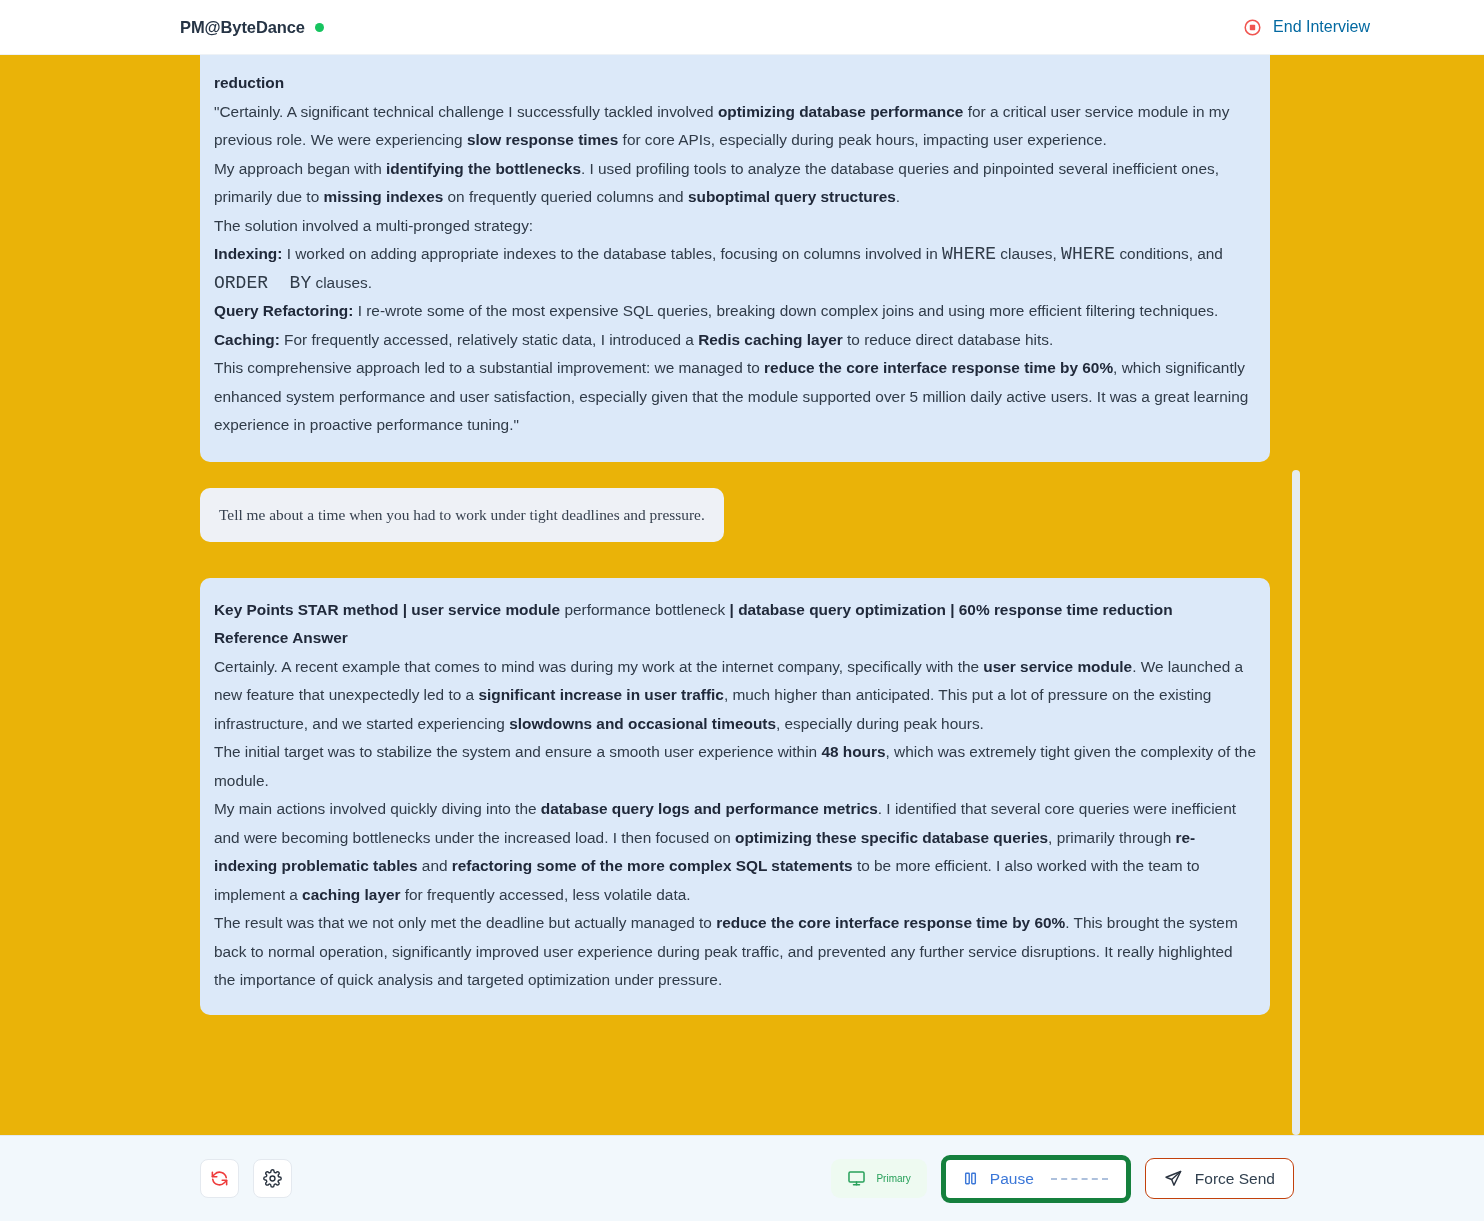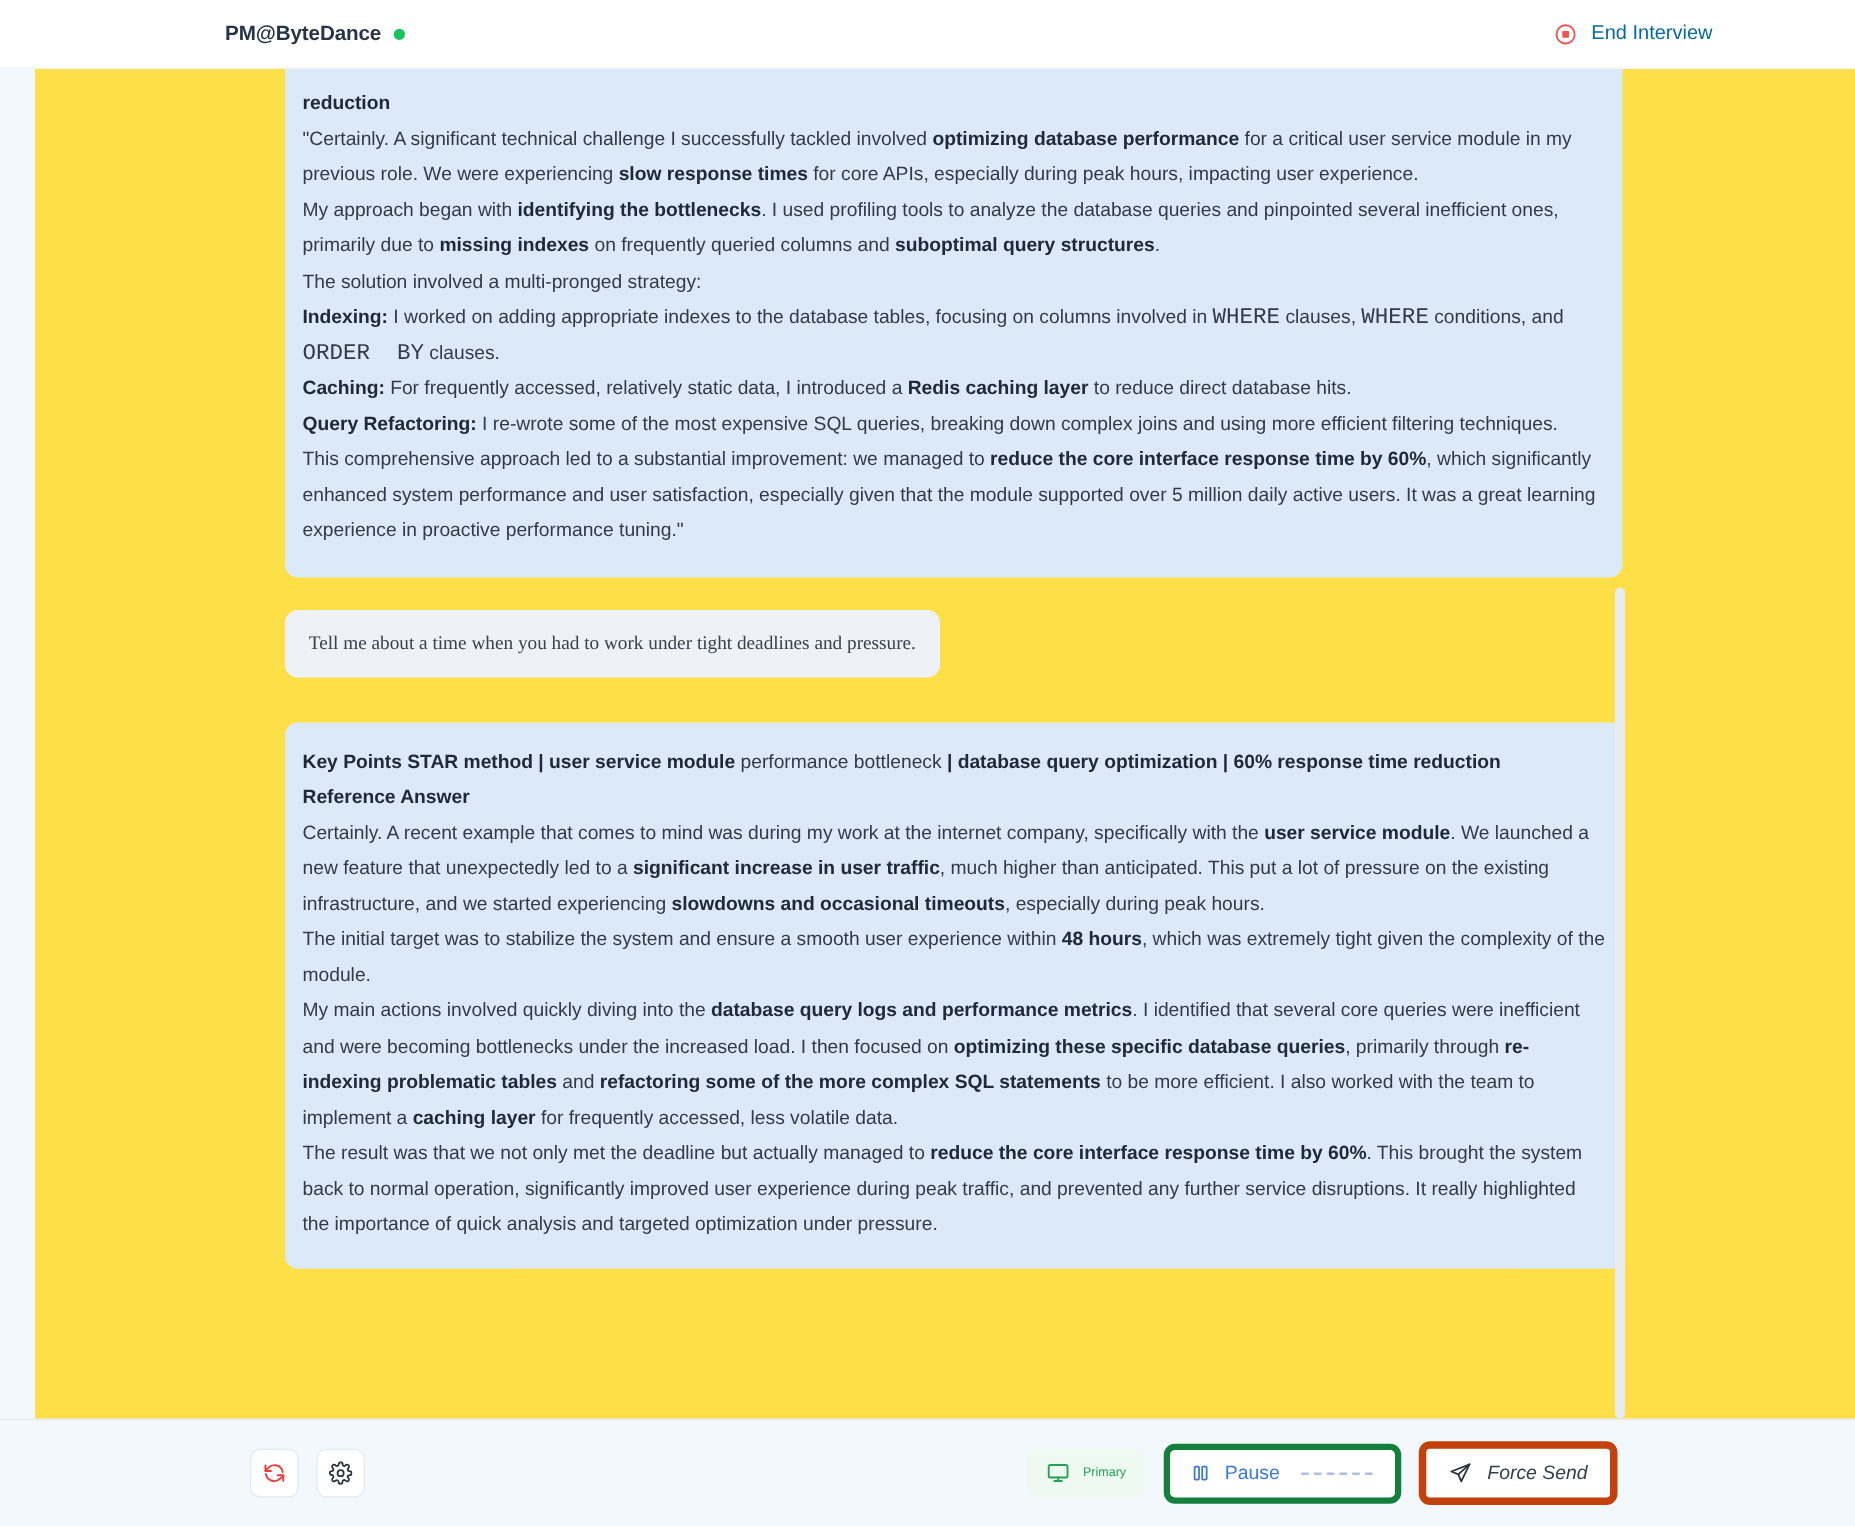--- a/index.html
+++ b/index.html
@@ -77,22 +77,21 @@
 
   .end-interview .ei-label { color: #0369a1; font-size: 16px; }
 
   .icon-svg { display: block; }
 
   
   .chat-scroll {
     flex: 1 1 auto;
     position: relative;
     overflow: hidden;
-    background: #fde047;
-    margin-left: 28px;
+    background: #eab308;
   }
 
   .chat-inner {
     padding: 0 0 20px 0;
     position: relative;
   }
 
   .msg-row { display: flex; }
   .msg-row.assistant { justify-content: flex-start; }
 
@@ -238,28 +237,27 @@
     margin-left: 6px;
     margin-right: 2px;
     opacity: .85;
   }
 
   .force-send-btn {
     display: flex;
     align-items: center;
     gap: 12px;
     background: #ffffff;
-    border: 6px solid #c2410c;
+    border: 1px solid #c2410c;
     border-radius: 9px;
     padding: 10px 18px;
     font-size: 15.5px;
     color: #31404f;
     cursor: pointer;
     font-family: inherit;
-    font-style: italic;
   }
 </style>
 </head>
 <body>
 
 <div class="app">
 
   <div class="header">
     <div class="brand">
       <span class="brand-title">PM@ByteDance</span>
@@ -280,22 +278,22 @@
   <div class="chat-scroll">
     <div class="chat-inner">
 
       <div class="msg-row assistant">
         <div class="bubble-assistant">
           <p><b>reduction</b></p>
           <p id="p-ref-answer-1"><span>"Certainly. A significant technical challenge I successfully tackled involved </span><b>optimizing database performance</b><span> for a critical user service module in my previous role. We were experiencing </span><b>slow response times</b><span> for core APIs, especially during peak hours, impacting user experience.</span></p>
           <p id="p-approach"><span>My approach began with </span><b>identifying the bottlenecks</b><span>. I used profiling tools to analyze the database queries and pinpointed several inefficient ones, primarily due to </span><b>missing indexes</b><span> on frequently queried columns and </span><b>suboptimal query structures</b><span>.</span></p>
           <p id="p-solution-intro"><span>The solution involved a multi-pronged strategy:</span></p>
           <p id="p-indexing"><b>Indexing:</b><span> I worked on adding appropriate indexes to the database tables, focusing on columns involved in </span><code class="inline-code">WHERE</code><span> clauses, </span><code class="inline-code">WHERE</code><span> conditions, and </span><code class="inline-code">ORDER  BY</code><span> clauses.</span></p>
+          <p id="p-query-refactoring"><b>Query Refactoring:</b><span> I re-wrote some of the most expensive SQL queries, breaking down complex joins and using more efficient filtering techniques.</span></p>
           <p id="p-caching"><b>Caching:</b><span> For frequently accessed, relatively static data, I introduced a </span><b>Redis caching layer</b><span> to reduce direct database hits.</span></p>
-          <p id="p-query-refactoring"><b>Query Refactoring:</b><span> I re-wrote some of the most expensive SQL queries, breaking down complex joins and using more efficient filtering techniques.</span></p>
           <p id="p-result-1"><span>This comprehensive approach led to a substantial improvement: we managed to </span><b>reduce the core interface response time by 60%</b><span>, which significantly enhanced system performance and user satisfaction, especially given that the module supported over 5 million daily active users. It was a great learning experience in proactive performance tuning."</span></p>
         </div>
       </div>
 
       <div class="bubble-user-wrap">
         <div class="bubble-user">Tell me about a time when you had to work under tight deadlines and pressure.</div>
       </div>
 
       <div class="msg-row assistant">
         <div class="bubble-assistant second">

